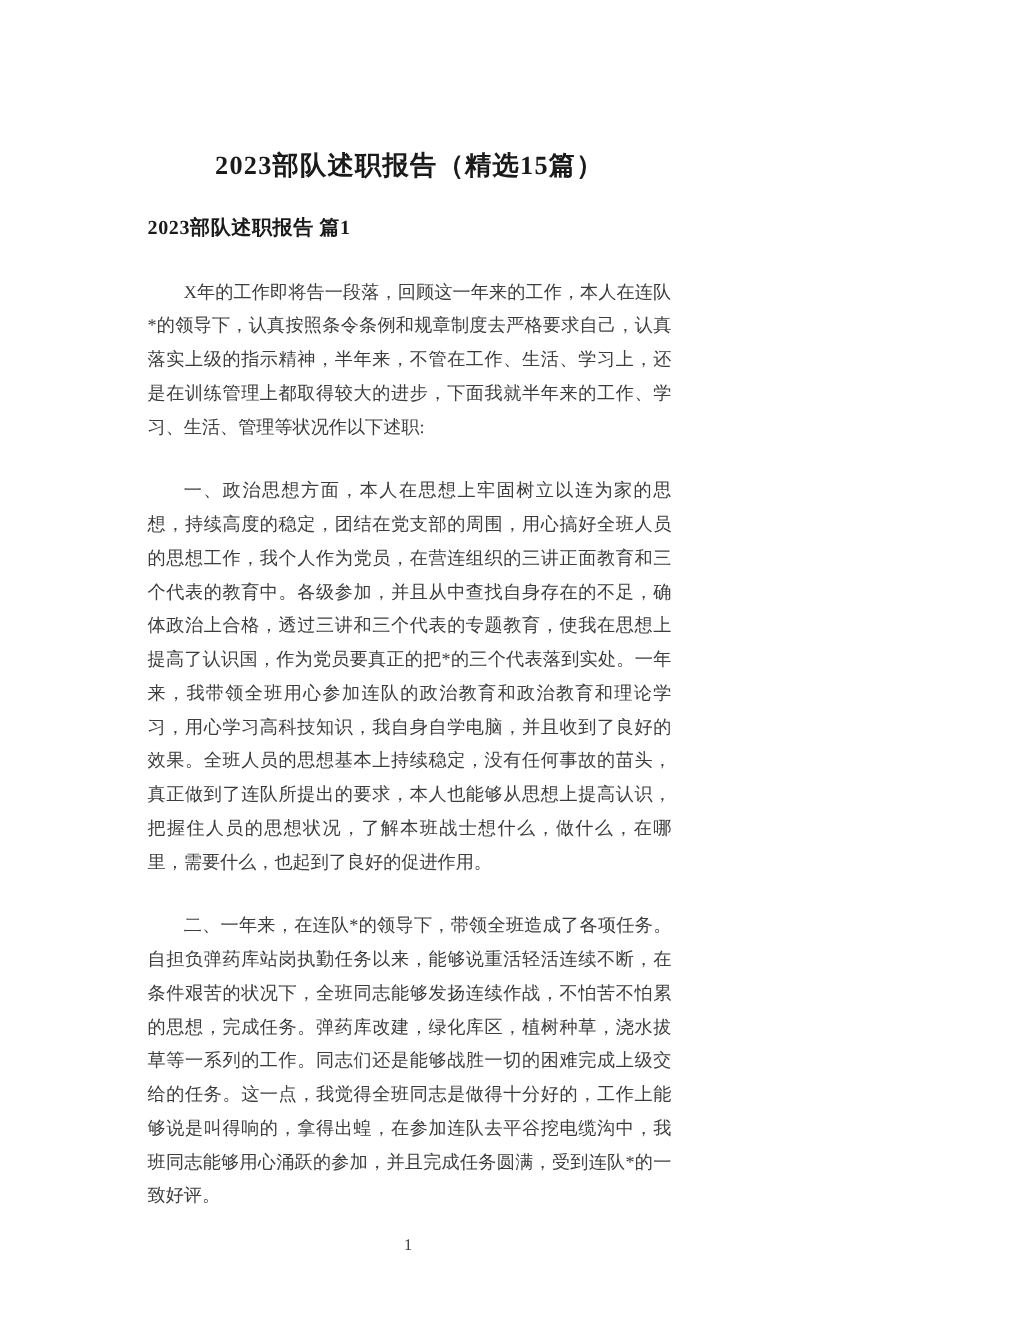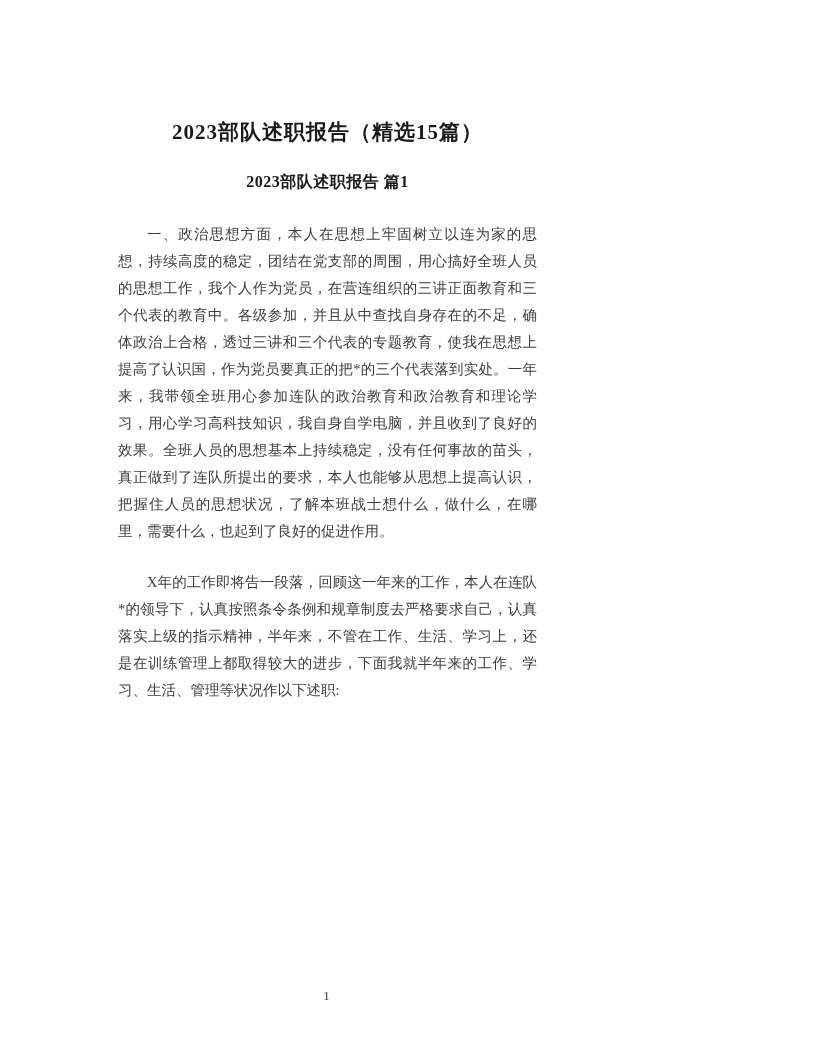--- a/index.html
+++ b/index.html
@@ -24,21 +24,21 @@
   .doc-title {
     margin: 0 0 26px 0;
     text-align: center;
     font-size: 21px;
     font-weight: bold;
     color: #1a1a1a;
     letter-spacing: 1px;
   }
   .doc-subtitle {
     margin: 0 0 28px 0;
-    text-align: center;
+    text-align: left;
     font-size: 16px;
     font-weight: bold;
     color: #1a1a1a;
     letter-spacing: 0.5px;
   }
   .body-para {
     margin: 0 0 24px 0;
     font-size: 14.5px;
     line-height: 27px;
     color: #3d3d3d;
@@ -57,20 +57,21 @@
   }
 </style>
 </head>
 <body>
 
 <div class="page">
   <h1 class="doc-title">2023部队述职报告（精选15篇）</h1>
 
   <h2 class="doc-subtitle">2023部队述职报告 篇1</h2>
 
+  <p class="body-para">X年的工作即将告一段落，回顾这一年来的工作，本人在连队*的领导下，认真按照条令条例和规章制度去严格要求自己，认真落实上级的指示精神，半年来，不管在工作、生活、学习上，还是在训练管理上都取得较大的进步，下面我就半年来的工作、学习、生活、管理等状况作以下述职:</p>
+
   <p class="body-para">一、政治思想方面，本人在思想上牢固树立以连为家的思想，持续高度的稳定，团结在党支部的周围，用心搞好全班人员的思想工作，我个人作为党员，在营连组织的三讲正面教育和三个代表的教育中。各级参加，并且从中查找自身存在的不足，确体政治上合格，透过三讲和三个代表的专题教育，使我在思想上提高了认识国，作为党员要真正的把*的三个代表落到实处。一年来，我带领全班用心参加连队的政治教育和政治教育和理论学习，用心学习高科技知识，我自身自学电脑，并且收到了良好的效果。全班人员的思想基本上持续稳定，没有任何事故的苗头，真正做到了连队所提出的要求，本人也能够从思想上提高认识，把握住人员的思想状况，了解本班战士想什么，做什么，在哪里，需要什么，也起到了良好的促进作用。</p>
 
-  <p class="body-para">X年的工作即将告一段落，回顾这一年来的工作，本人在连队*的领导下，认真按照条令条例和规章制度去严格要求自己，认真落实上级的指示精神，半年来，不管在工作、生活、学习上，还是在训练管理上都取得较大的进步，下面我就半年来的工作、学习、生活、管理等状况作以下述职:</p>
-
+  <p class="body-para">二、一年来，在连队*的领导下，带领全班造成了各项任务。自担负弹药库站岗执勤任务以来，能够说重活轻活连续不断，在条件艰苦的状况下，全班同志能够发扬连续作战，不怕苦不怕累的思想，完成任务。弹药库改建，绿化库区，植树种草，浇水拔草等一系列的工作。同志们还是能够战胜一切的困难完成上级交给的任务。这一点，我觉得全班同志是做得十分好的，工作上能够说是叫得响的，拿得出蝗，在参加连队去平谷挖电缆沟中，我班同志能够用心涌跃的参加，并且完成任务圆满，受到连队*的一致好评。</p>
 
 
   <div class="page-number">1</div>
 </div>
 
 </body></html>

